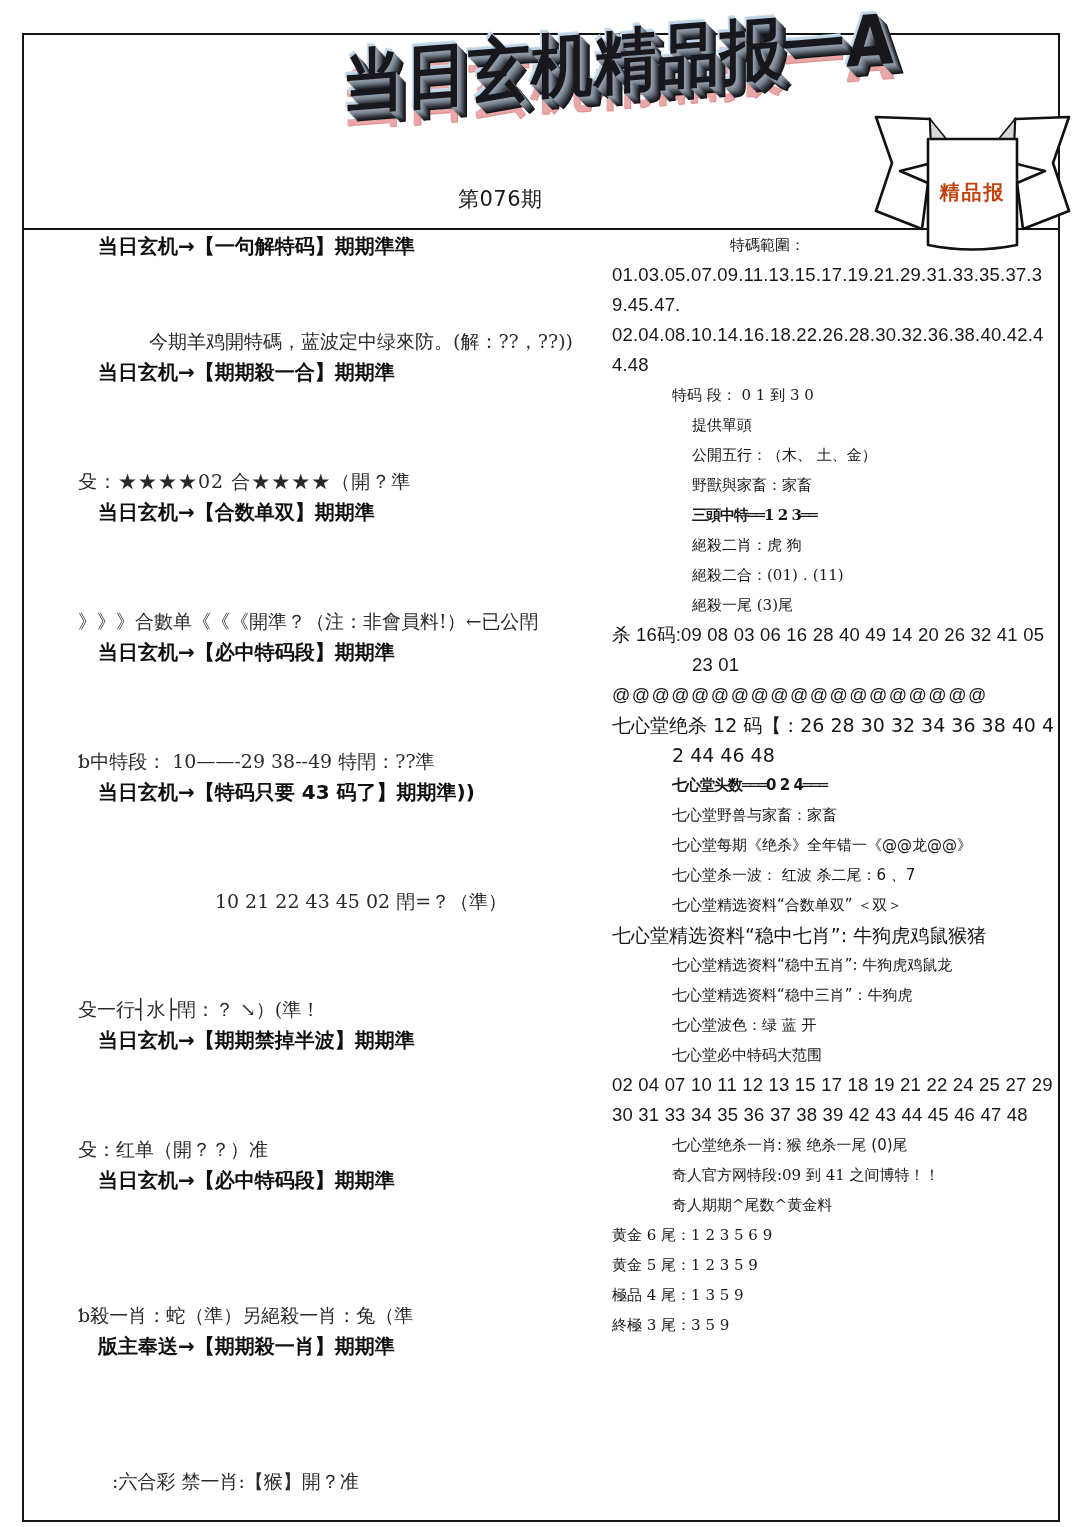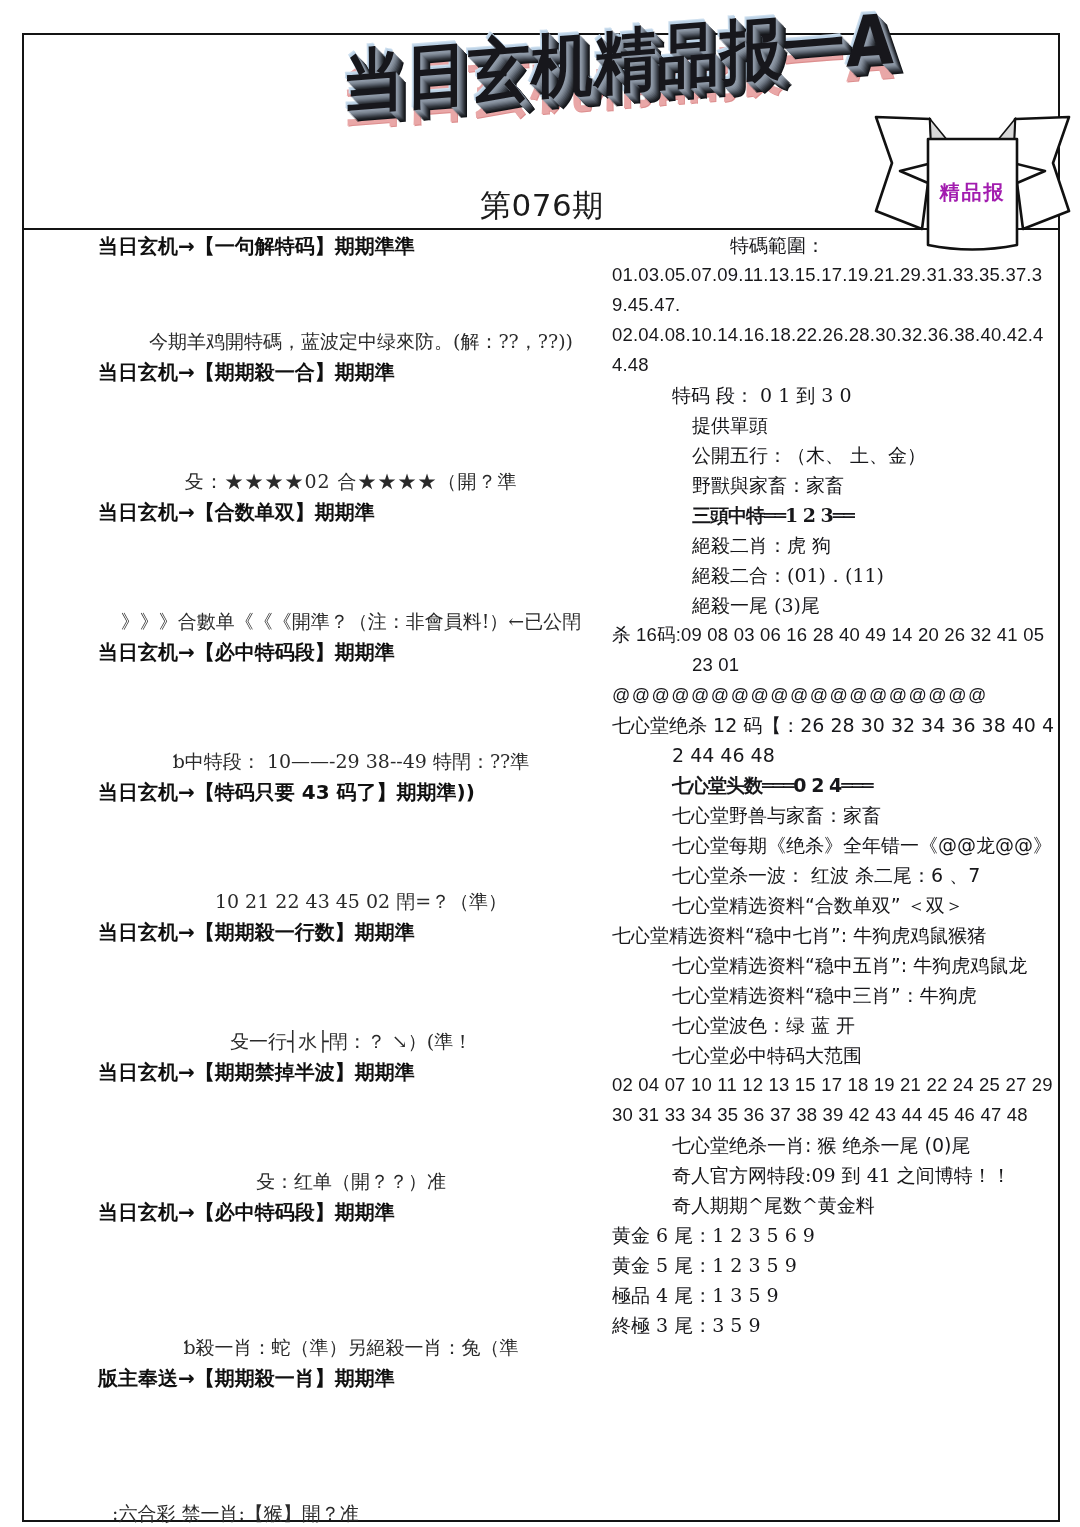--- a/index.html
+++ b/index.html
@@ -68,23 +68,23 @@
        8px  8px 0 #2b2f35,
        9px  9px 0 #1d2025,
       10px 10px 0 #121418,
       -1px -2px 0 #bcd2e6,
       -2px -3px 0 #cfe0ef,
        0px  13px 0 #e9a7a7,
        1px  14px 0 #dd8f8f;
   }
   .issue-no {
     position: absolute;
-    left: 458px;
+    left: 436px;
     top: 152px;
-    font-size: 31px;
+    font-size: 21px;
     font-weight: 500;
     color: #1b1b1b;
     letter-spacing: 0.5px;
   }
 
   
   .ribbon {
     position: absolute;
     left: 848px;
     top: 78px;
@@ -93,21 +93,21 @@
   }
   .ribbon svg { display: block; }
   .ribbon-label {
     position: absolute;
     left: 0;
     top: 68px;
     width: 205px;
     text-align: center;
     font-size: 20px;
     font-weight: 700;
-    color: #a21caf;
+    color: #c2410c;
     letter-spacing: 2px;
   }
 
   
   .content {
     position: absolute;
     left: 24px;
     top: 230px;
     width: 928px;
     height: 1290px;
@@ -139,29 +139,28 @@
     line-height: 32px;
     font-weight: 700;
     color: #101010;
     white-space: nowrap;
     padding-left: 14px;
   }
   .indent-1 { padding-left: 14px; text-align: center; }
   .indent-2 { padding-left: 28px; }
   .clip-left {
     margin-left: -6px;
-    text-align: center;
   }
   .stars { letter-spacing: 1px; }
   .gap-md { height: 26px; }
   .gap-lg { height: 40px; }
 
   
   .r-line {
-    font-size: 19px;
+    font-size: 15px;
     line-height: 30px;
     color: #17171a;
     font-family: "DejaVu Serif", "Liberation Serif", serif;
     white-space: nowrap;
   }
   .r-wrap {
     font-size: 19px;
     line-height: 30px;
     color: #17171a;
     font-family: Liberation Sans, sans-serif;
@@ -243,21 +242,20 @@
 
     <div class="blk">
       <div class="line-top clip-left">ƅ中特段： 10——-29 38--49 特閈：??準</div>
       <div class="line-bold">当日玄机→【特码只要 43 码了】期期準))</div>
     </div>
 
     <div class="gap-lg"></div>
 
     <div class="blk">
       <div class="line-top indent-1">10 21 22 43 45 02             閈=？（準）</div>
-      <div class="line-bold">当日玄机→【期期殺一行数】期期準</div>
     </div>
 
     <div class="gap-lg"></div>
 
     <div class="blk">
       <div class="line-top clip-left">殳一行┤水├閈：？ ↘）(準！</div>
       <div class="line-bold">当日玄机→【期期禁掉半波】期期準</div>
     </div>
 
     <div class="gap-lg"></div>

